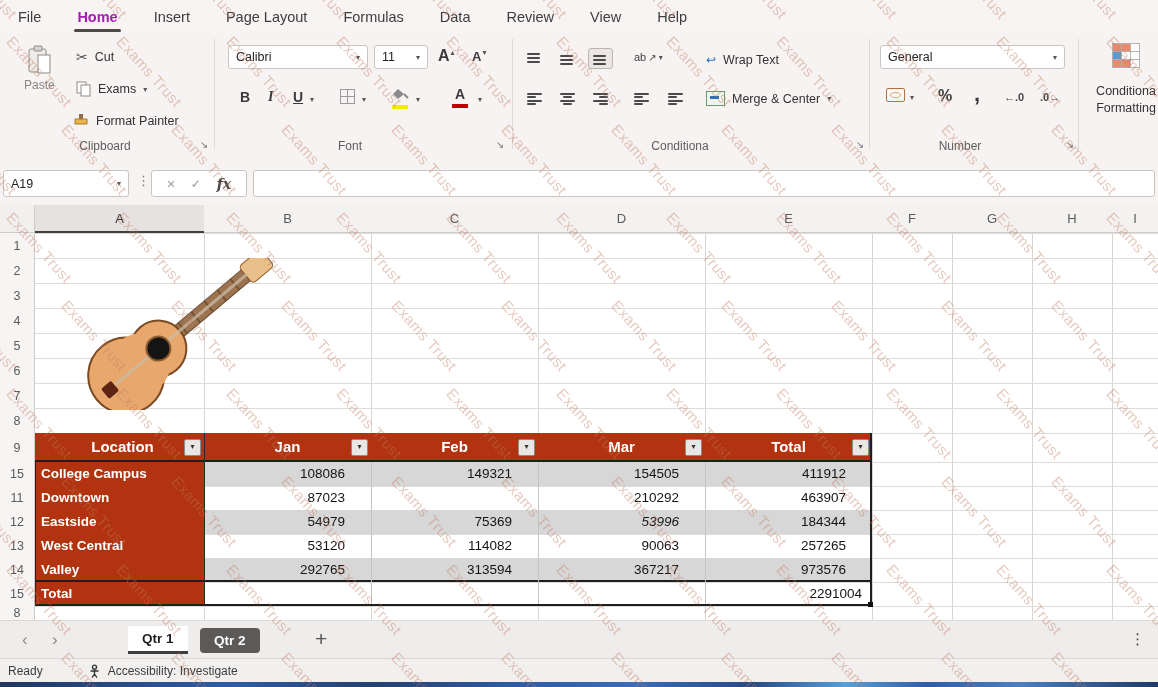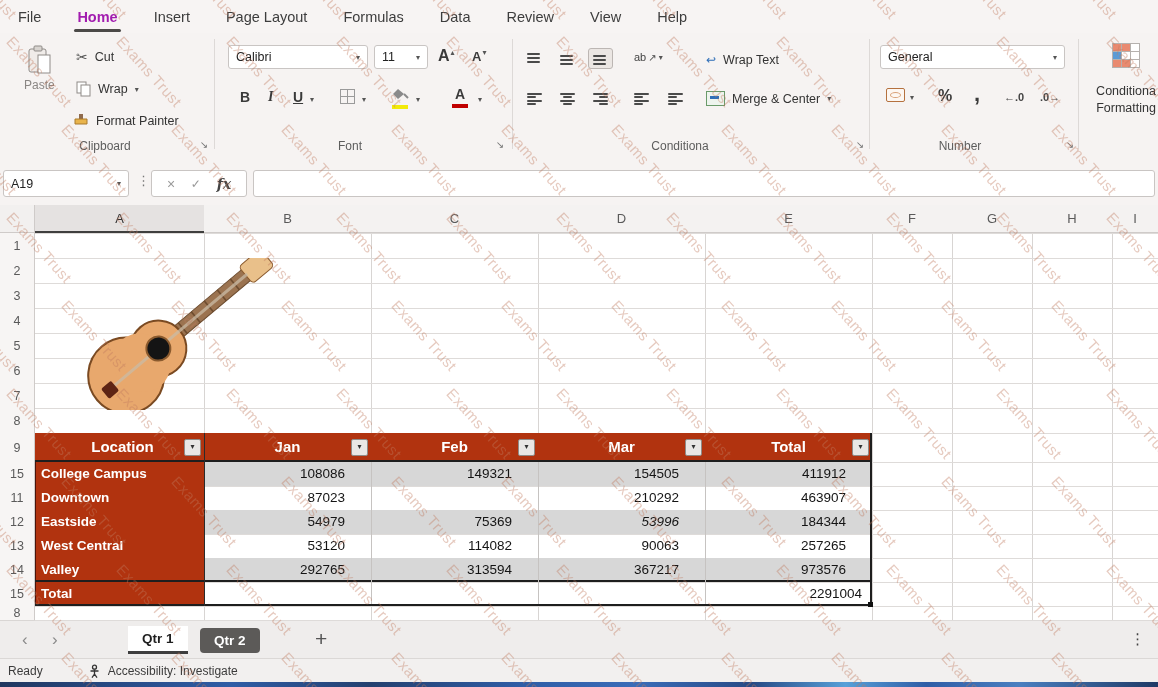--- a/index.html
+++ b/index.html
@@ -103,21 +103,21 @@
   </div>
   <div class="rbtn" style="left:76px;top:16px">
     <span style="font-size:14px;color:#555">✂</span>
     <span>Cut</span>
   </div>
   <div class="rbtn" style="left:76px;top:48px">
     <svg width="15" height="16">
       <rect x="1" y="1" width="9" height="11" fill="#fff" stroke="#8f8b88"></rect>
       <rect x="5" y="4" width="9" height="11" fill="#fff" stroke="#8f8b88"></rect>
     </svg>
-    <span>Wrap</span>
+    <span>Exams</span>
     <span class="chev">▾</span>
   </div>
   <div class="rbtn" style="left:72px;top:80px">
     <svg width="17" height="15">
       <rect x="7" y="1" width="4" height="5" fill="#8f6b4e"></rect>
       <path d="M3 6 h12 v5 h-12 z" fill="#e9b44c" stroke="#a97b2f"></path>
     </svg>
     <span>Format Painter</span>
   </div>
   <div class="glabel" style="left:30px;width:150px">Clipboard</div>

